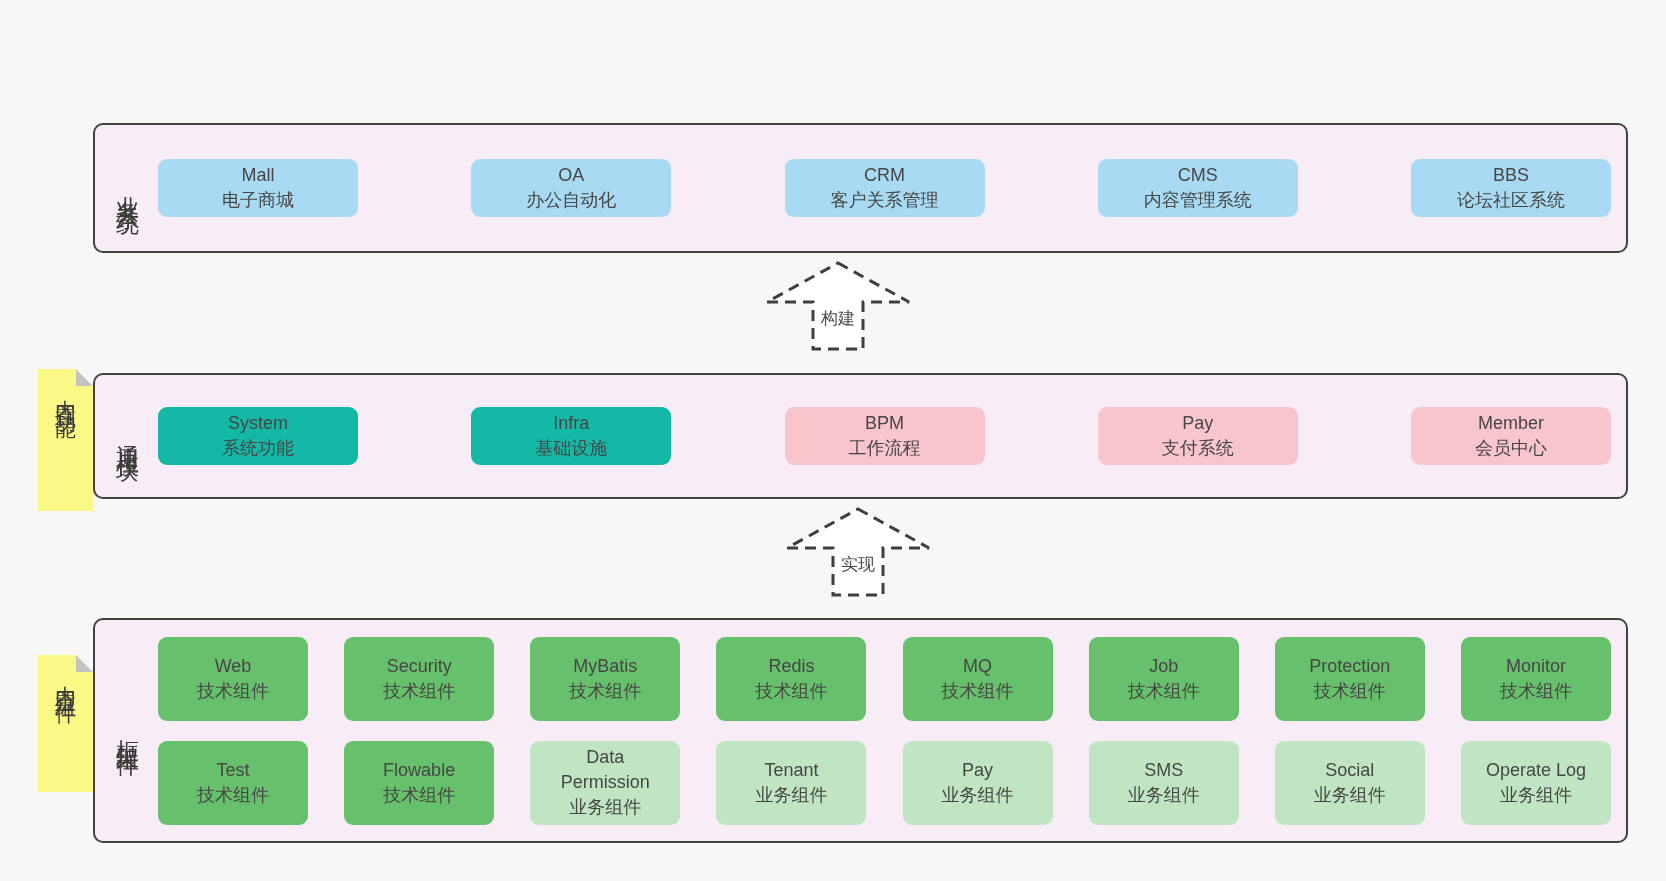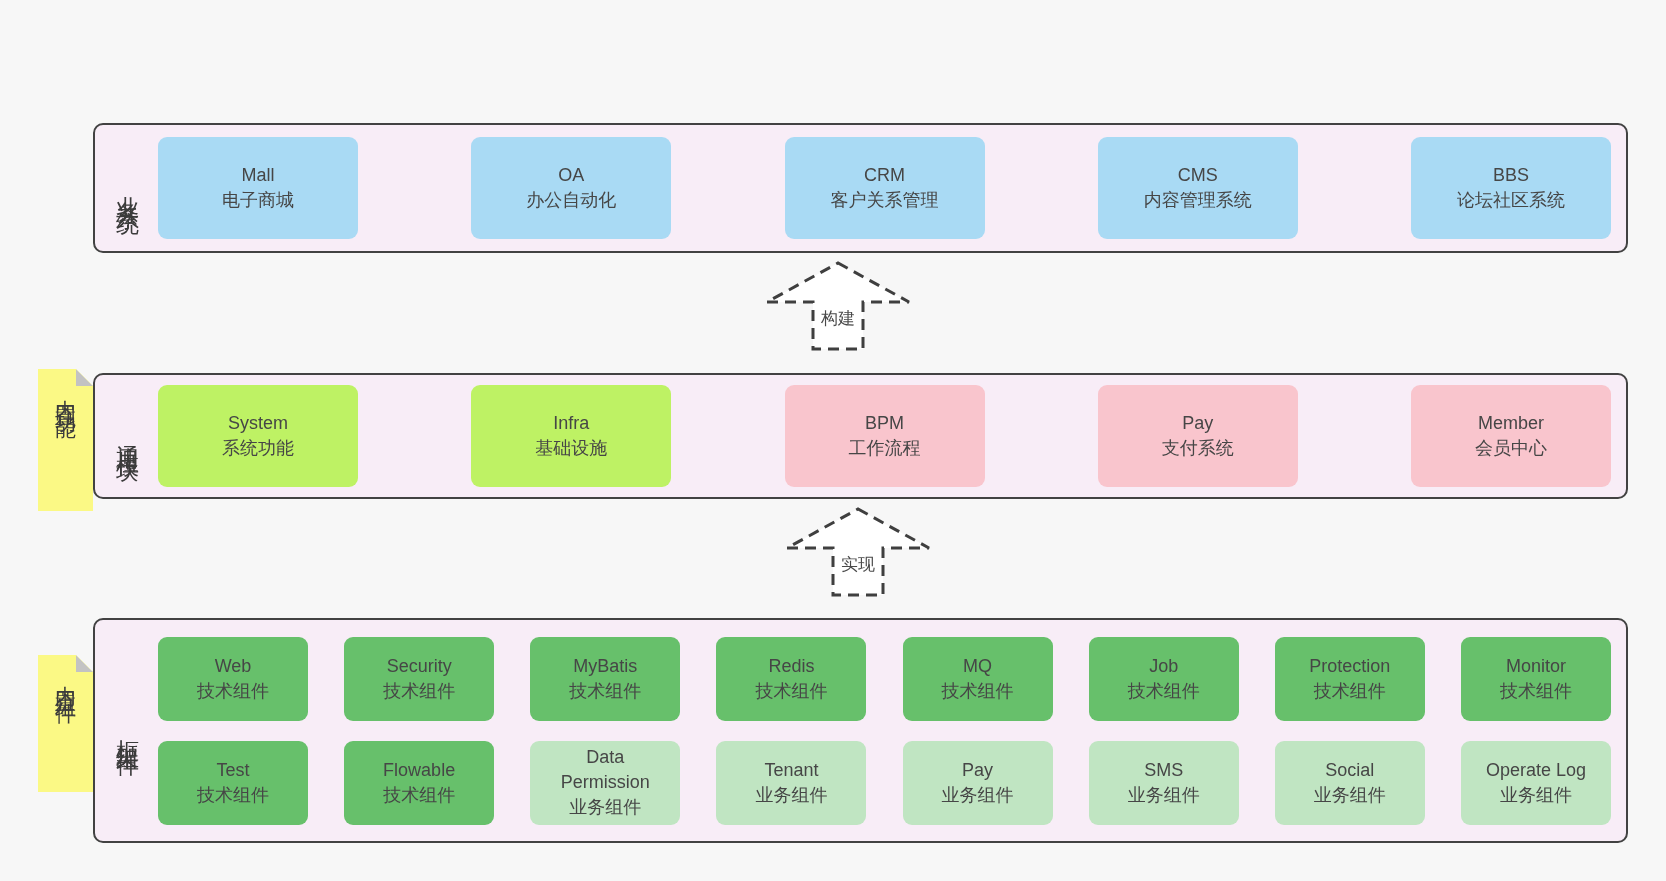--- a/index.html
+++ b/index.html
@@ -16,25 +16,25 @@
   .vlabel{flex:none;writing-mode:vertical-rl;text-orientation:upright;
           font-size:23px;letter-spacing:5px;color:#3b3b3b;margin-left:16px;line-height:34px;}
 
   .rows{flex:1;display:flex;flex-direction:column;gap:20px;min-width:0;}
   .row{flex:none;display:flex;justify-content:space-between;align-items:center;
        padding:0 15px 0 13px;}
 
   .node{box-sizing:border-box;border-radius:9px;display:flex;flex-direction:column;
         justify-content:center;align-items:center;text-align:center;
         font-size:18px;line-height:25px;padding:2px 4px;}
-  .n6{width:200px;height:102px;}
+  .n6{width:200px;height:58px;}
   .n8{width:150px;height:84px;text-align:center;}
   .n8 .en{max-width:118px;}
   .blue{background:#a9daf4;}
-  .red{background:#bef264;}
+  .red{background:#14b8a6;}
   .pink{background:#f9c5cd;}
   .green{background:#67c06b;}
   .lgreen{background:#c0e5c2;}
   .en,.zh{color:#464646;}
 
   .note{position:absolute;left:38px;width:55px;background:#fbf985;
         box-shadow:2px 3px 4px rgba(0,0,0,.18);
         clip-path:polygon(0 0,calc(100% - 17px) 0,100% 17px,100% 100%,0 100%);
         display:flex;justify-content:center;align-items:flex-start;}
   .note-features{top:369px;height:142px;}

